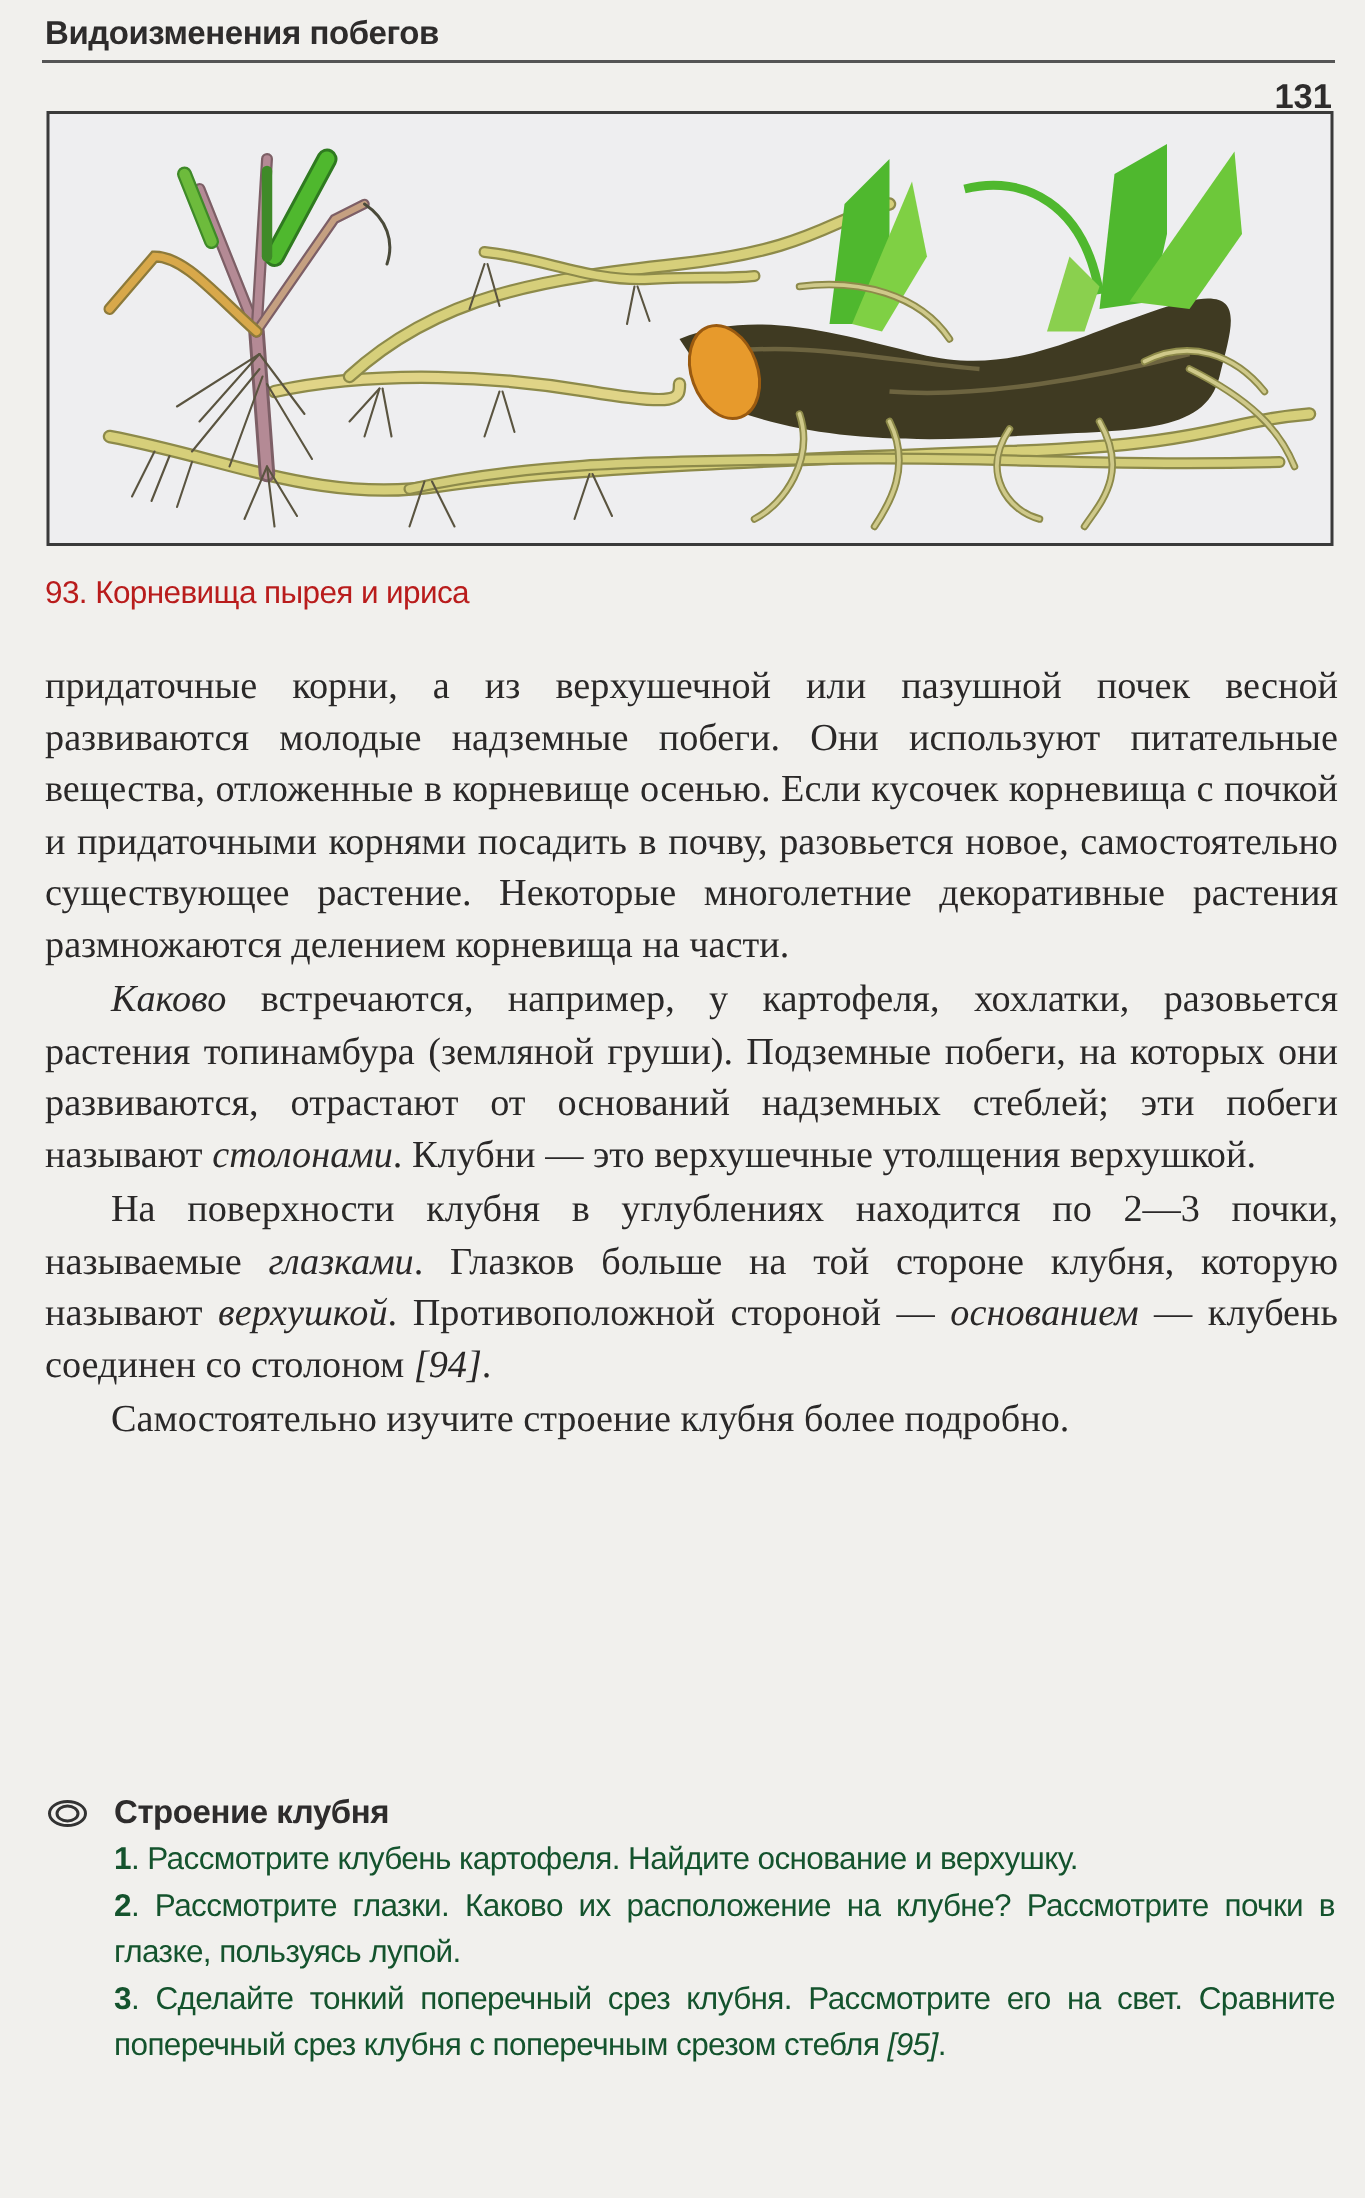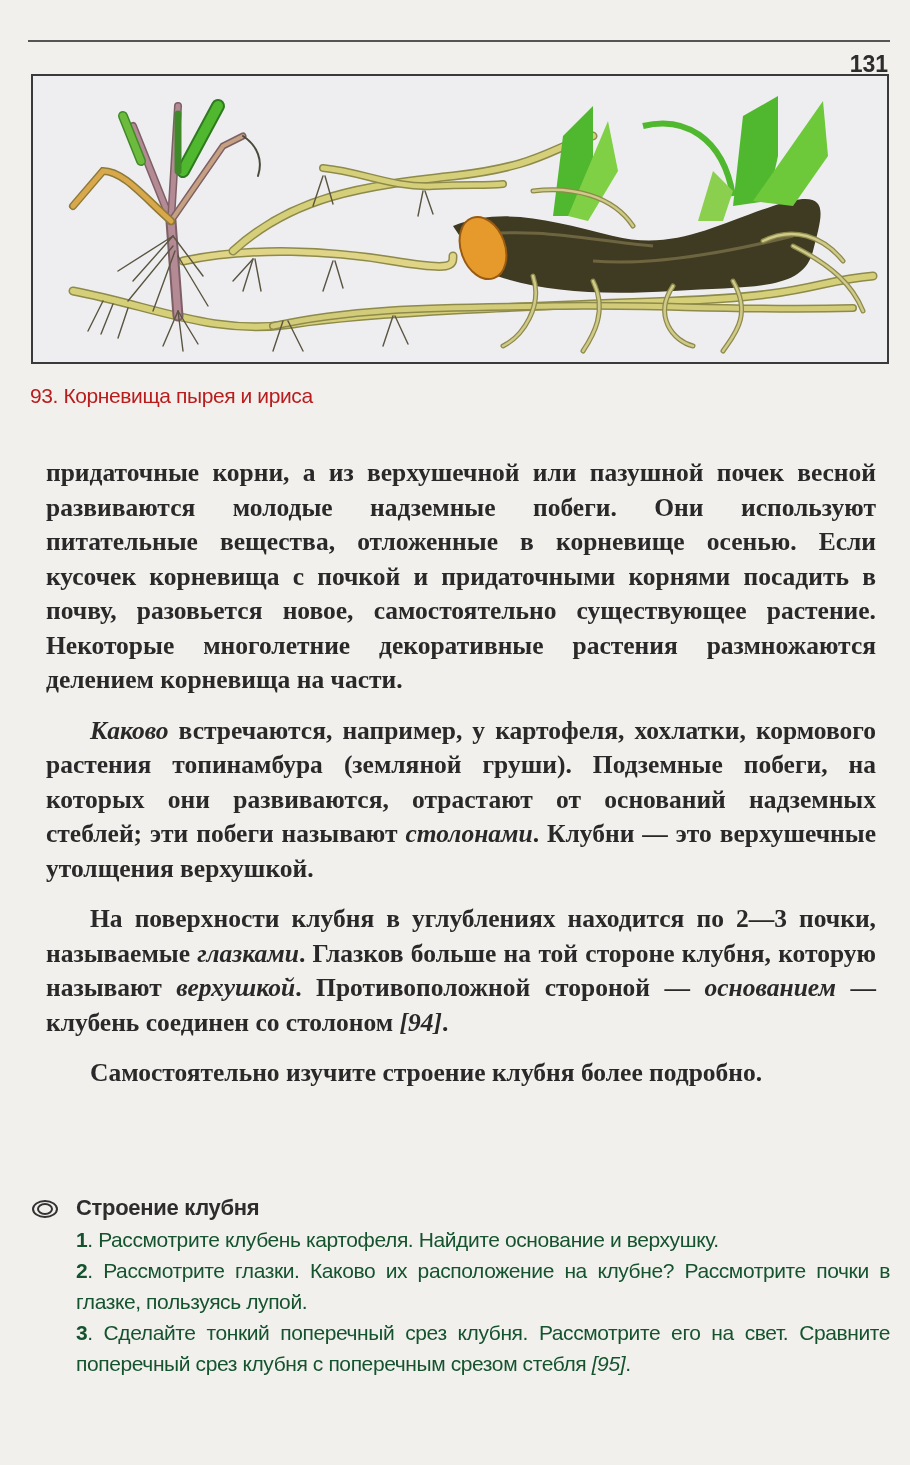--- a/index.html
+++ b/index.html
@@ -32,21 +32,21 @@
   .caption {
     position: absolute; left: 30px; top: 384px;
     font-family: "Liberation Sans", sans-serif; font-size: 21px;
     letter-spacing: -0.4px; color: #b91c1c;
   }
   .body-text {
     position: absolute; left: 30px; top: 440px; width: 862px;
     font-family: "Liberation Serif", serif; font-size: 25.5px;
     line-height: 34.5px; color: #2a2828; text-align: justify;
   }
-  .body-text p { margin: 16px; font-weight: bold; }
+  .body-text p { margin: 0; }
   .body-text p.indent { text-indent: 44px; }
   .body-text p + p { margin-top: 2px; }
   .body-text em { font-style: italic; }
   .lab {
     position: absolute; left: 30px; top: 1192px; width: 860px;
     font-family: "Liberation Sans", sans-serif; color: #2e2c2c;
   }
   .lab .lab-head {
     display: flex; align-items: center; height: 32px;
   }
@@ -64,20 +64,21 @@
     font-size: 21px; line-height: 31px; letter-spacing: -0.4px;
     text-align: justify; color: #14532d;
   }
   .lab li .num { font-weight: bold; }
   .lab em { }
 </style>
 </head>
 <body>
 
 <div class="header">
+  <span class="title">Видоизменения побегов</span>
   <span class="pagenum">131</span>
 </div>
 
 <div class="figure">
   <svg width="858" height="290" viewBox="0 0 858 290">
 
     <g fill="none" stroke-linecap="round">
 
       <path d="M40 215 C120 230, 180 260, 260 248 S 500 230, 640 225 S 780 205, 840 200" stroke="#8d8a4a" stroke-width="9"></path>
       <path d="M40 215 C120 230, 180 260, 260 248 S 500 230, 640 225 S 780 205, 840 200" stroke="#d6cf7a" stroke-width="6"></path>
@@ -169,21 +170,21 @@
         <path d="M730 165 C760 150, 790 160, 810 185"></path>
       </g>
     </g>
   </svg>
 </div>
 
 <div class="caption">93. Корневища пырея и ириса</div>
 
 <div class="body-text">
   <p>придаточные корни, а из верхушечной или пазушной почек весной развиваются молодые надземные побеги. Они используют питательные вещества, отложенные в корневище осенью. Если кусочек корневища с почкой и придаточными корнями посадить в почву, разовьется новое, самостоятельно существующее растение. Некоторые многолетние декоративные растения размножаются делением корневища на части.</p>
-  <p class="indent"><em>Каково</em><span> встречаются, например, у картофеля, хохлатки, кормового растения топинамбура (земляной груши). Подземные побеги, на которых они развиваются, отрастают от оснований надземных стеблей; эти побеги называют </span><em>столонами</em><span>. Клубни — это верхушечные утолщения верхушкой.</span></p>
+  <p class="indent"><em>Каково</em><span> встречаются, например, у картофеля, хохлатки, разовьется растения топинамбура (земляной груши). Подземные побеги, на которых они развиваются, отрастают от оснований надземных стеблей; эти побеги называют </span><em>столонами</em><span>. Клубни — это верхушечные утолщения верхушкой.</span></p>
   <p class="indent"><span>На поверхности клубня в углублениях находится по 2—3 почки, называемые </span><em>глазками</em><span>. Глазков больше на той стороне клубня, которую называют </span><em>верхушкой</em><span>. Противоположной стороной — </span><em>основанием</em><span> — клубень соединен со столоном </span><em>[94]</em><span>.</span></p>
   <p class="indent">Самостоятельно изучите строение клубня более подробно.</p>
 </div>
 
 <div class="lab">
   <div class="lab-head">
     <span class="lab-icon">
       <span class="ring" style="left:2px;top:2px;width:22px;height:14px;"></span>
       <span class="ring" style="left:7px;top:5px;width:12px;height:8px;"></span>
     </span>

